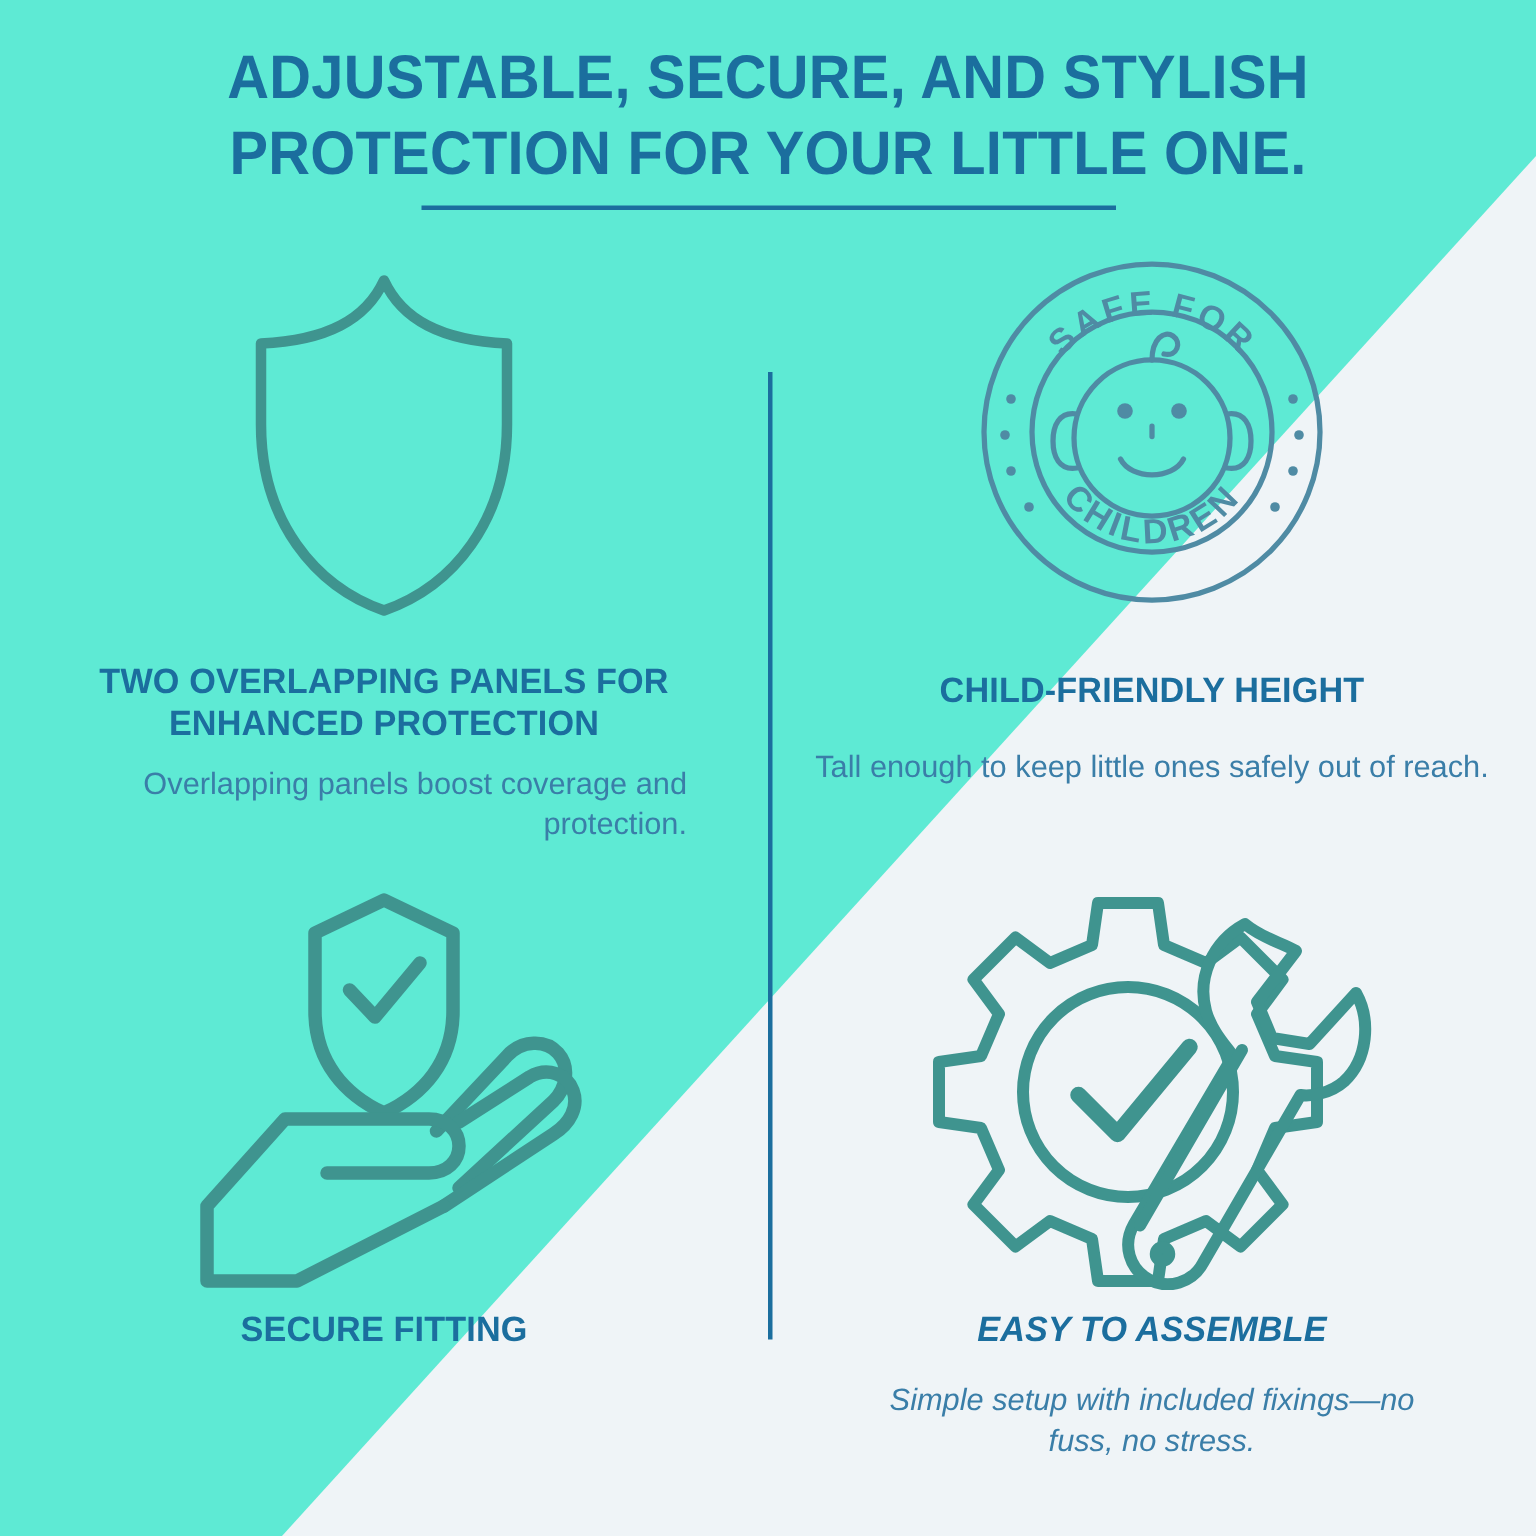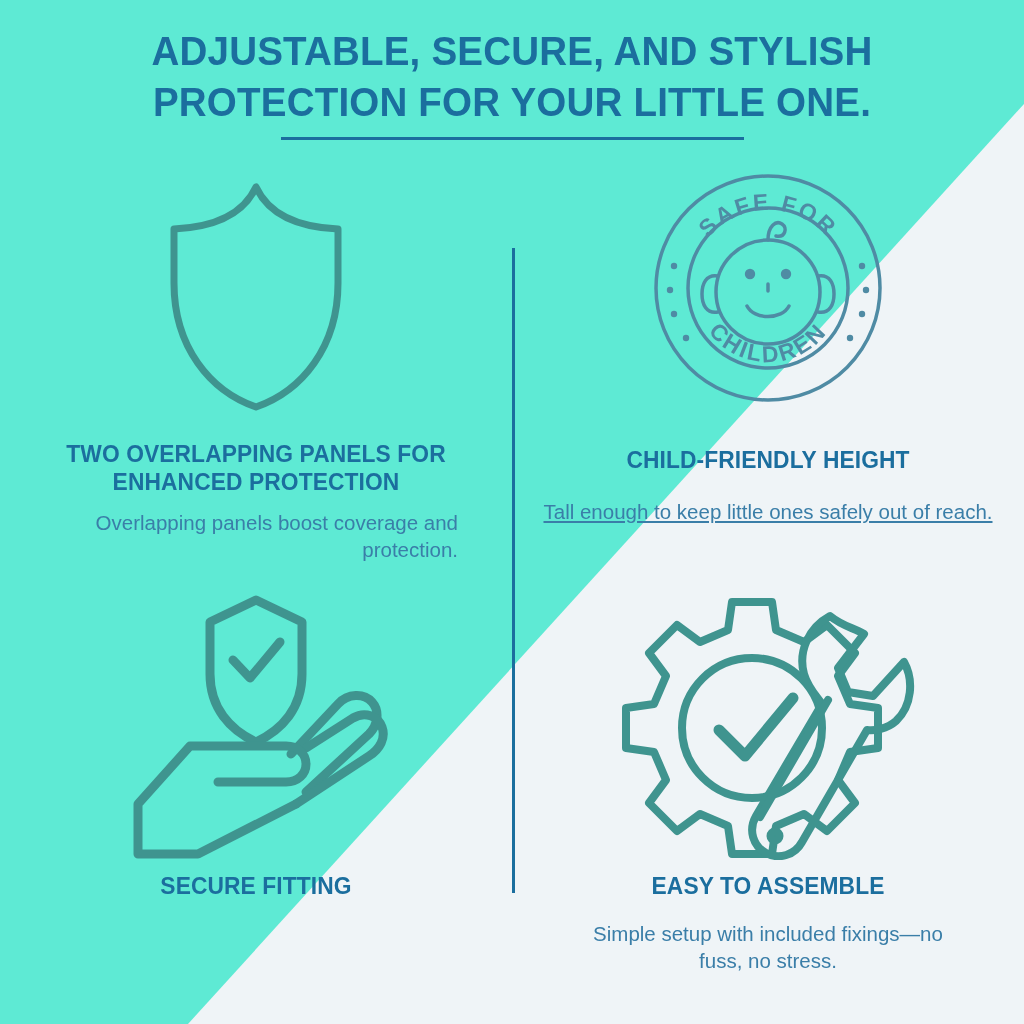--- a/index.html
+++ b/index.html
@@ -70,21 +70,21 @@
 
   
   .cell {
     position: absolute;
     z-index: 2;
     text-align: center;
   }
   #cell-panels   { left: 8px;   top: 168px; width: 496px; }
   #cell-height   { left: 520px; top: 160px; width: 496px; }
   #cell-fitting  { left: 8px;   top: 588px; width: 496px; }
-  #cell-assemble { left: 520px; top: 588px; width: 496px; }
+  #cell-assemble { left: 520px; top: 588px; width: 496px; font-style: italic; }
 
   .icon-wrap {
     display: flex;
     align-items: center;
     justify-content: center;
   }
   #cell-panels   .icon-wrap { height: 256px; }
   #cell-height   .icon-wrap { height: 256px; }
   #cell-fitting  .icon-wrap { height: 272px; }
   #cell-assemble .icon-wrap { height: 272px; }
@@ -108,21 +108,21 @@
   .cell-desc {
     font-family: "Liberation Sans", sans-serif;
     font-weight: normal;
     font-size: 20.5px;
     line-height: 27px;
     color: #3a7ea8;
     margin: 0;
     padding: 0 46px;
   }
   #cell-panels   .cell-desc { margin-top: 13px; text-align: right; }
-  #cell-height   .cell-desc { margin-top: 24px; padding: 0 20px; text-decoration: underline; }
+  #cell-height   .cell-desc { margin-top: 24px; padding: 0 20px; }
   #cell-fitting  .cell-desc { margin-top: 20px; padding: 0 56px; }
   #cell-assemble .cell-desc { margin-top: 20px; padding: 0 52px; }
 </style>
 </head>
 <body>
 
 <div id="canvas">
 
   <svg id="diagonal-wedge" viewBox="0 0 1024 1024" width="1024" height="1024">
     <polygon points="1024,104 1024,1024 188,1024" fill="#eff4f7"></polygon>

